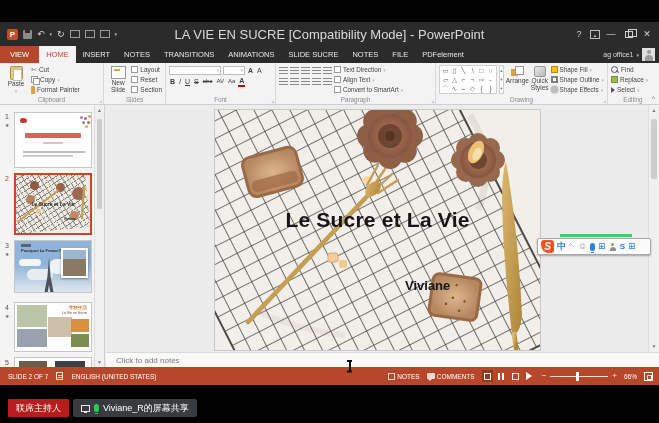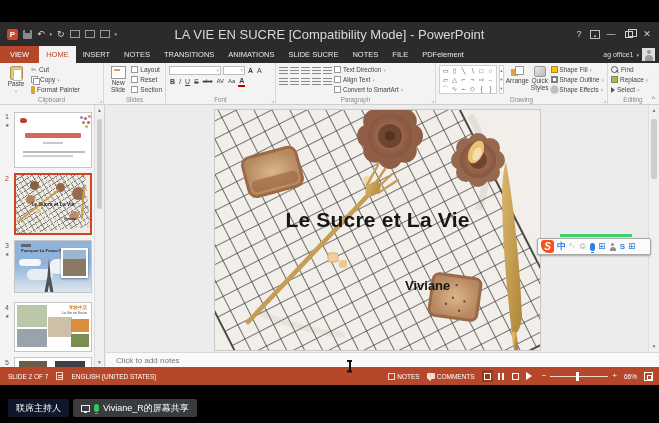--- a/index.html
+++ b/index.html
@@ -166,21 +166,21 @@
   .vglyph.play { border:none; width:0; height:0; border-left:6px solid #fff; border-top:4px solid transparent; border-bottom:4px solid transparent; }
   .zoomctl { display:flex; align-items:center; gap:4px; }
   .ztrack { position:relative; width:58px; height:1px; background:rgba(255,255,255,.8); }
   .zthumb { position:absolute; left:26px; top:-4px; width:3px; height:9px; background:#fff; }
   .zsign { font-size:8px; line-height:8px; }
   .ic-fit { width:9px; height:9px; border:1px solid #fff; position:relative; }
   .ic-fit::after { content:""; position:absolute; left:2px; top:2px; width:3px; height:3px; border:1px solid #fff; }
 
   
   .sharebar { position:absolute; left:8px; top:399px; height:18px; display:flex; gap:4px; }
-  .cohost { background:#0f172a; color:#fff; font-size:9px; padding:0 8px; line-height:18px; border-radius:1px; }
+  .cohost { background:#b91c1c; color:#fff; font-size:9px; padding:0 8px; line-height:18px; border-radius:1px; }
   .sharepill { background:#393c3f; color:#fff; font-size:9px; padding:0 8px; line-height:18px; border-radius:2px; display:flex; align-items:center; gap:4px; }
   .ic-monitor { width:9px; height:7px; border:1px solid #e8e8e8; position:relative; }
   .ic-monitor::after { content:""; position:absolute; left:2px; bottom:-2px; width:3px; height:1px; background:#e8e8e8; }
   .ic-mic { width:5px; height:8px; background:#2fc65c; border-radius:2.5px; position:relative; }
   .ic-mic::after { content:""; position:absolute; left:1px; bottom:-2px; width:3px; height:1px; background:#2fc65c; }
 
   
   .ime-line { position:absolute; left:560px; top:234px; width:72px; height:3px; background:#3ed06b; }
   .ime { position:absolute; left:537px; top:238px; width:114px; height:17px; background:#fbfbfb; border:1px solid #a8a8a8; border-radius:2px; display:flex; align-items:center; gap:3px; padding:0 3px; box-shadow:0 1px 2px rgba(0,0,0,.3); }
   .ime .logo { width:13px; height:13px; background:#f4511e; border-radius:3px 3px 3px 8px; color:#fff; font-weight:bold; font-style:italic; font-size:10px; text-align:center; line-height:13px; }

